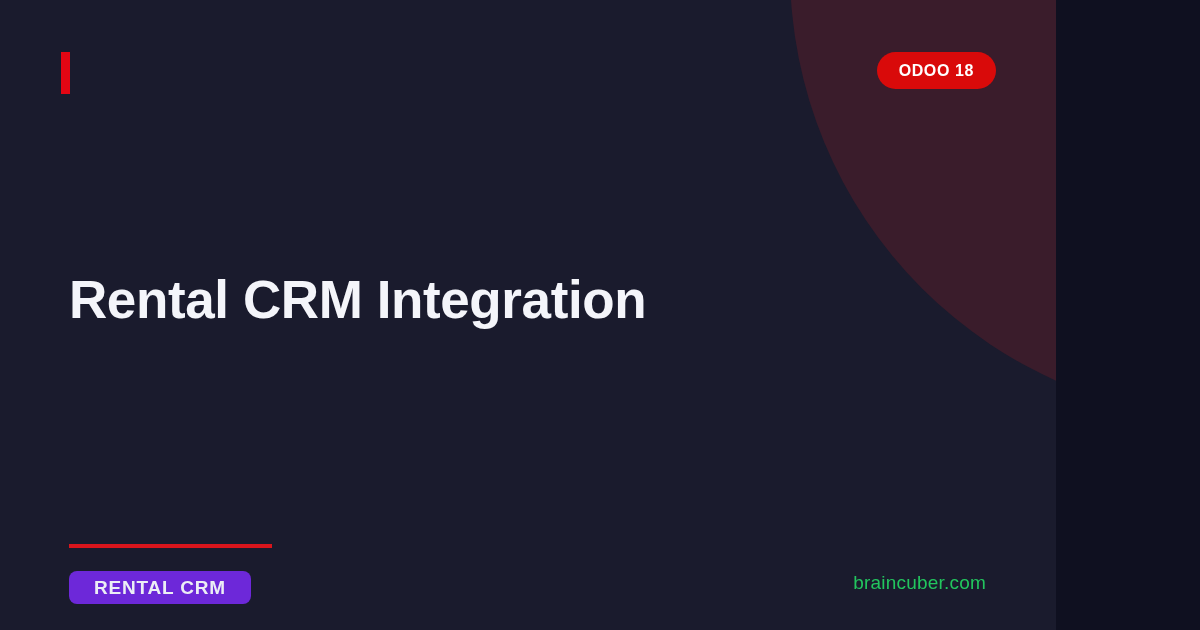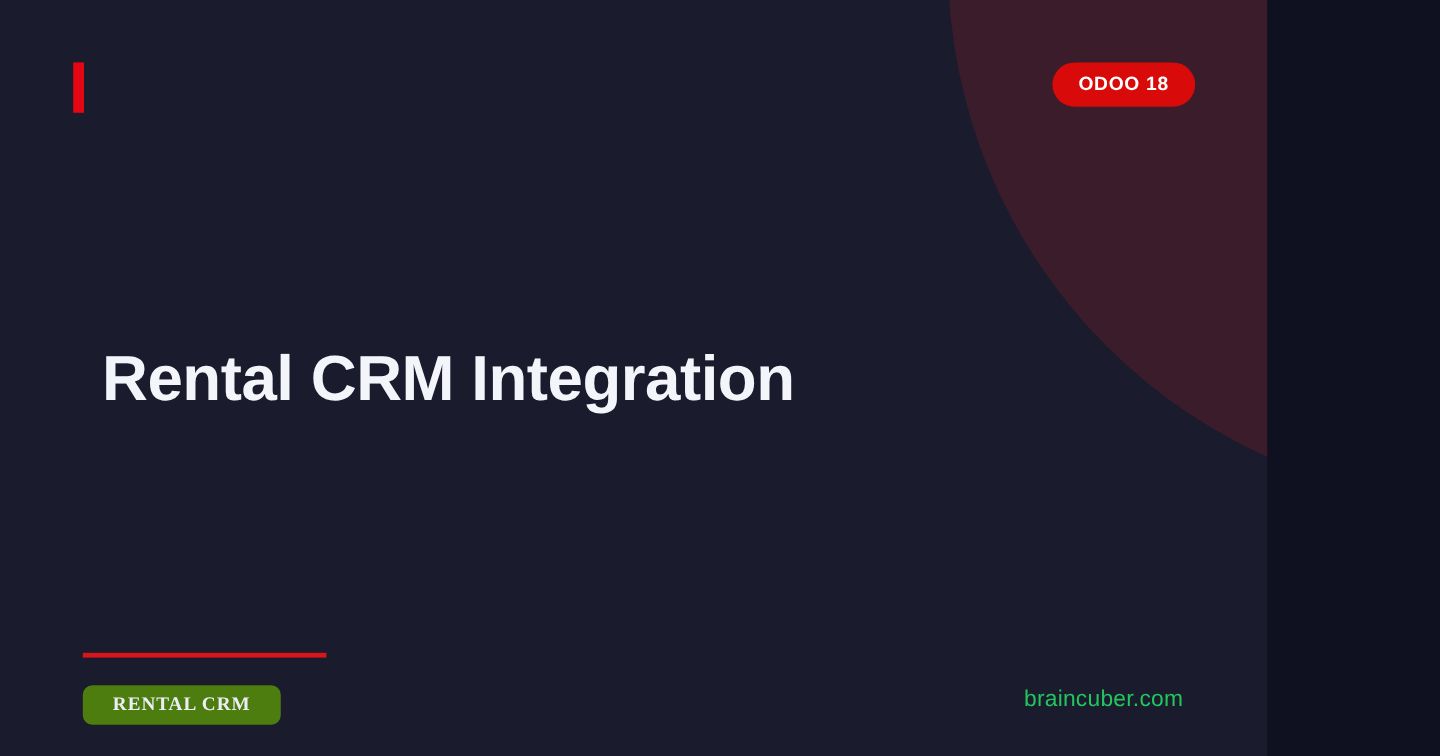--- a/index.html
+++ b/index.html
@@ -59,21 +59,21 @@
     justify-content: center;
     box-sizing: border-box;
     white-space: nowrap;
   }
 
   
   .headline {
     position: absolute;
     left: 69px;
     top: 268px;
-    margin: 16px;
+    margin: 0;
     font-size: 53px;
     line-height: 64px;
     font-weight: bold;
     color: #f4f5fa;
     letter-spacing: -0.4px;
     white-space: nowrap;
   }
 
   
   .footer-left {
@@ -89,28 +89,27 @@
     margin: 0 0 23px 0;
   }
 
   .category-tag {
     display: inline-flex;
     align-items: center;
     justify-content: center;
     height: 33px;
     padding: 0 25px;
     border-radius: 8px;
-    background: #4d7c0f;
+    background: #6d28d9;
     color: #eceef5;
-    font-size: 16px;
+    font-size: 19px;
     font-weight: bold;
     letter-spacing: 0.8px;
     box-sizing: border-box;
     white-space: nowrap;
-    font-family: Liberation Serif, serif;
   }
 
   
   .site-url {
     position: absolute;
     right: 70px;
     bottom: 36px;
     font-size: 19px;
     color: #22c55e;
     letter-spacing: 0.2px;

